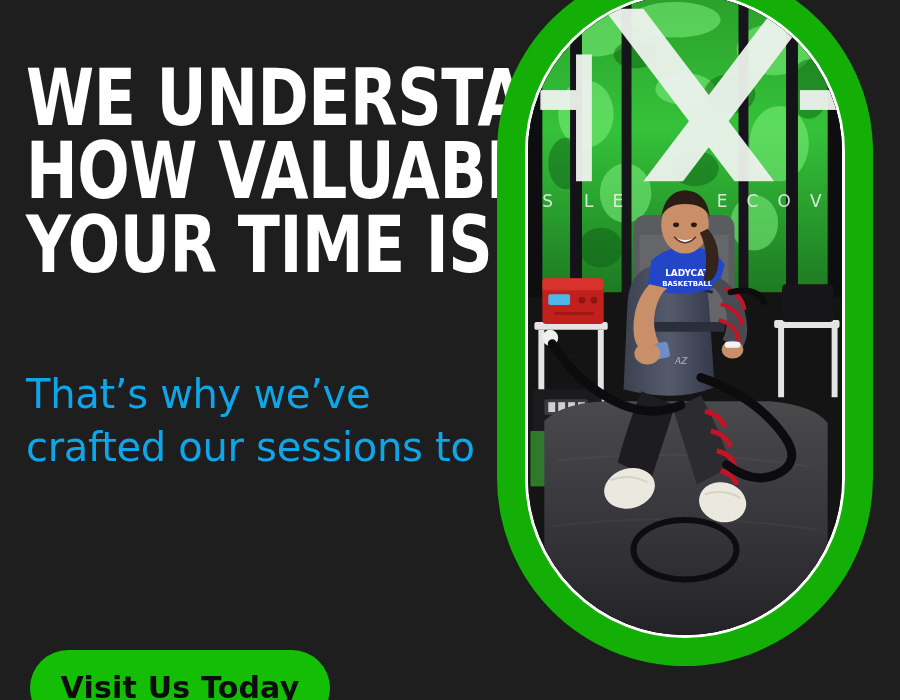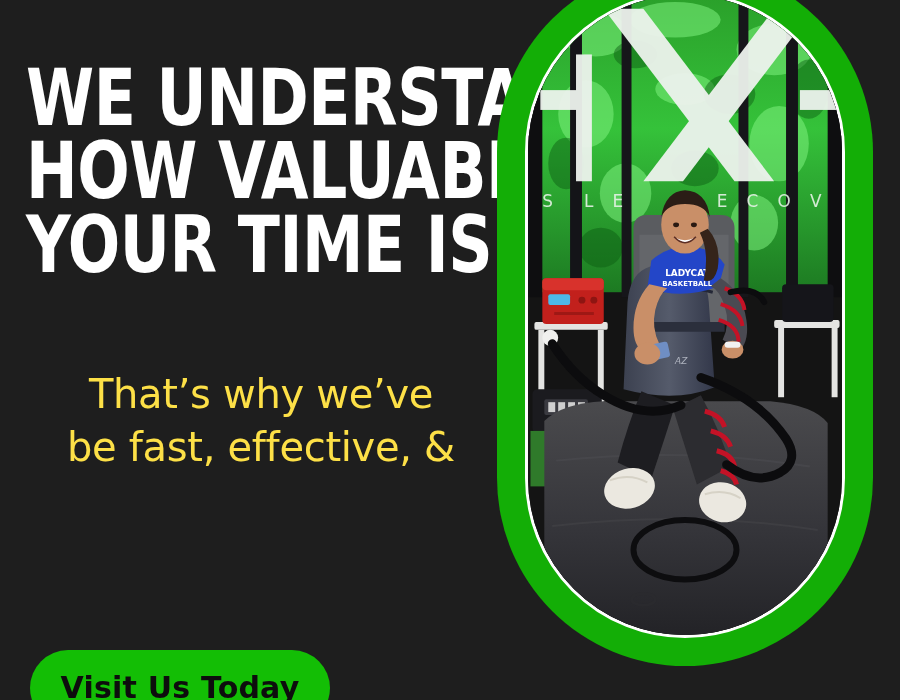--- a/index.html
+++ b/index.html
@@ -23,27 +23,26 @@
     line-height:0.94;
     letter-spacing:-0.5px;
     text-transform:uppercase;
     transform:scaleX(0.88);
     transform-origin:left top;
   }
   .headline .hl-line { display:block; white-space:nowrap; }
 
   .subcopy {
     position:absolute; left:26px; top:368px; width:470px;
-    color:#fde047;
+    color:#0ea5e9;
     font-size:40px;
     line-height:1.32;
     font-weight:400;
     letter-spacing:-0.3px;
     font-family:"DejaVu Sans","Liberation Sans", sans-serif;
-    text-align:center;
   }
   .subcopy .sc-line { display:block; white-space:nowrap; }
 
   
   .cta {
     position:absolute; left:30px; top:650px;
     width:300px; height:76px;
     background:#13be05;
     border-radius:40px;
     display:flex; align-items:center; justify-content:center;
@@ -89,21 +88,21 @@
   <div class="left-col">
 
     <div class="headline">
       <span class="hl-line">WE UNDERSTAND</span>
       <span class="hl-line">HOW VALUABLE</span>
       <span class="hl-line">YOUR TIME IS</span>
     </div>
 
     <div class="subcopy">
       <span class="sc-line">That’s why we’ve</span>
-      <span class="sc-line">be fast, effective, &amp;</span>
+      <span class="sc-line">crafted our sessions to</span>
     </div>
 
     <div class="cta">
       <span class="cta-label">Visit Us Today</span>
     </div>
 
   </div>
 
   <div class="photo-frame">
     <div class="photo-ring">

